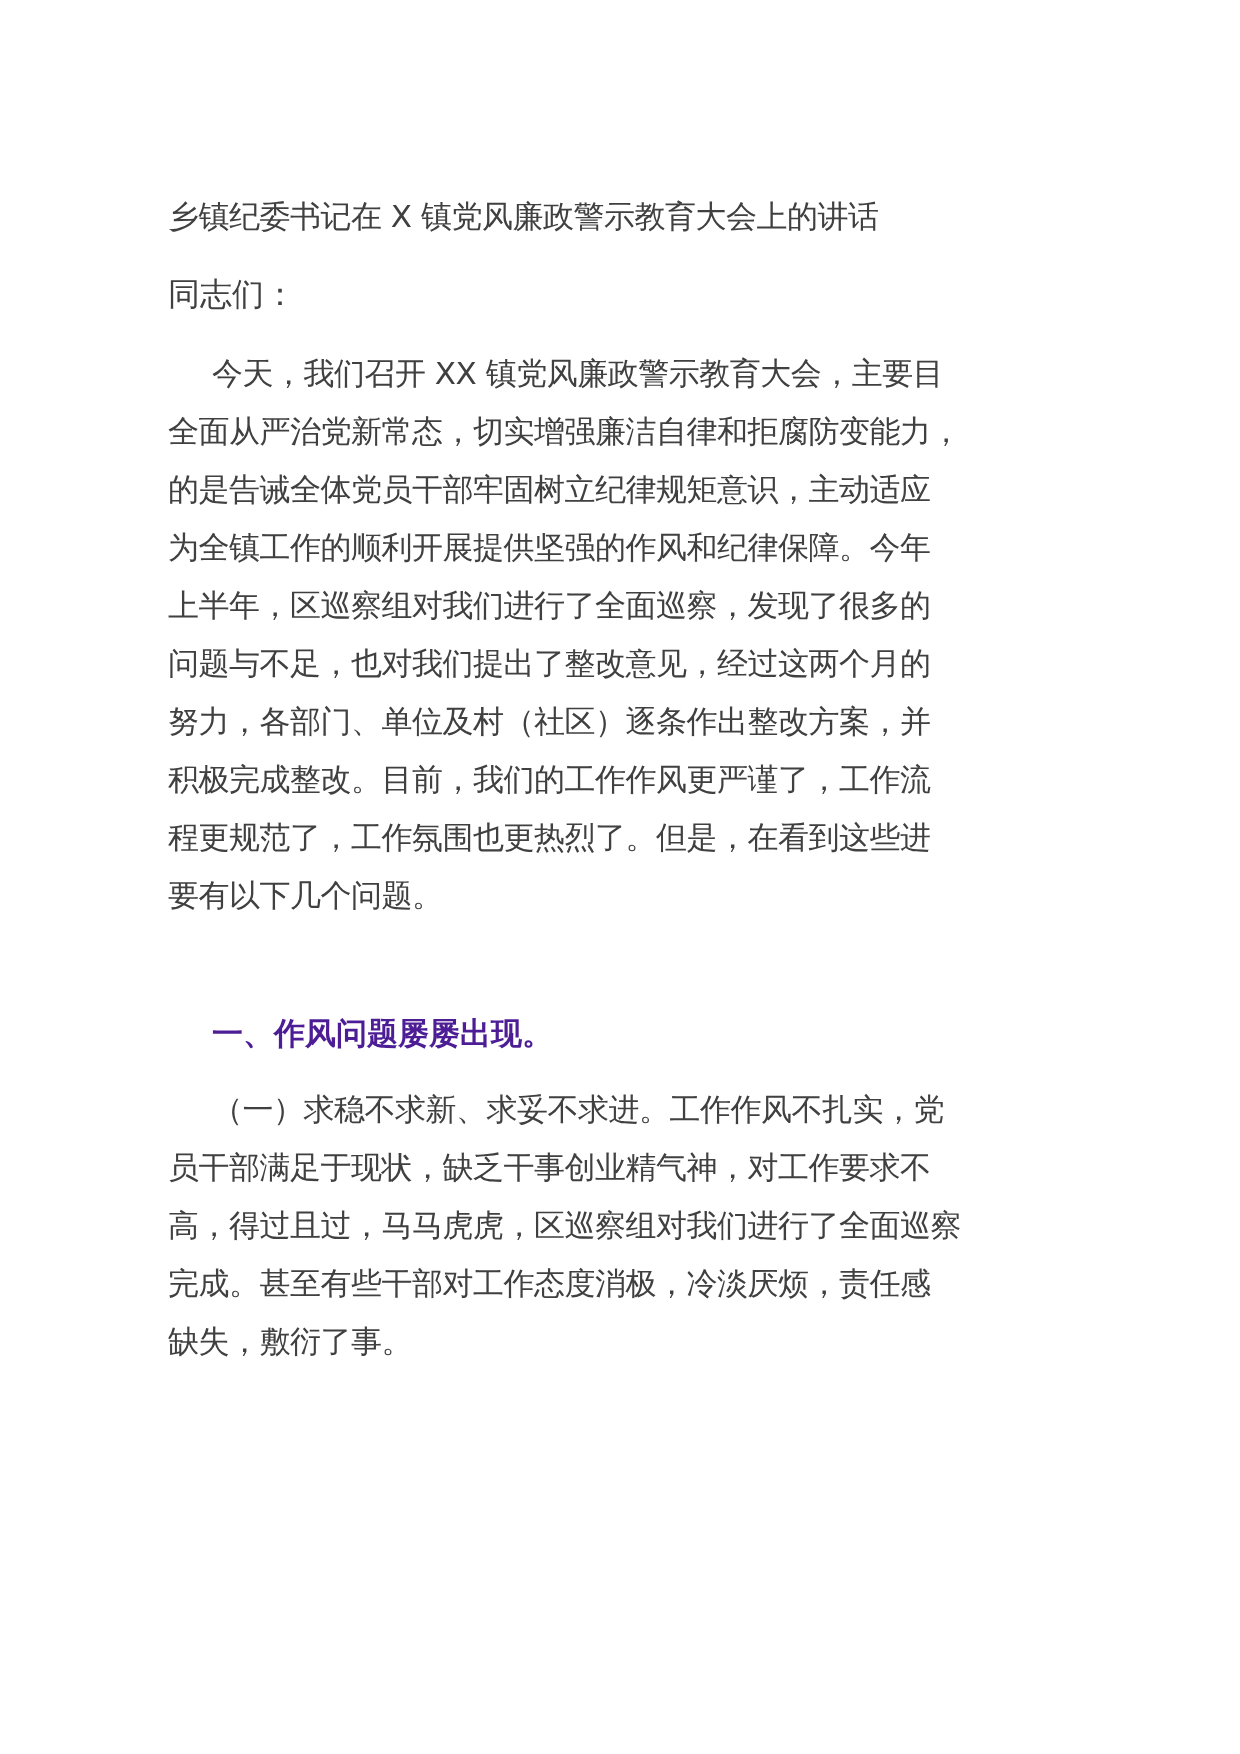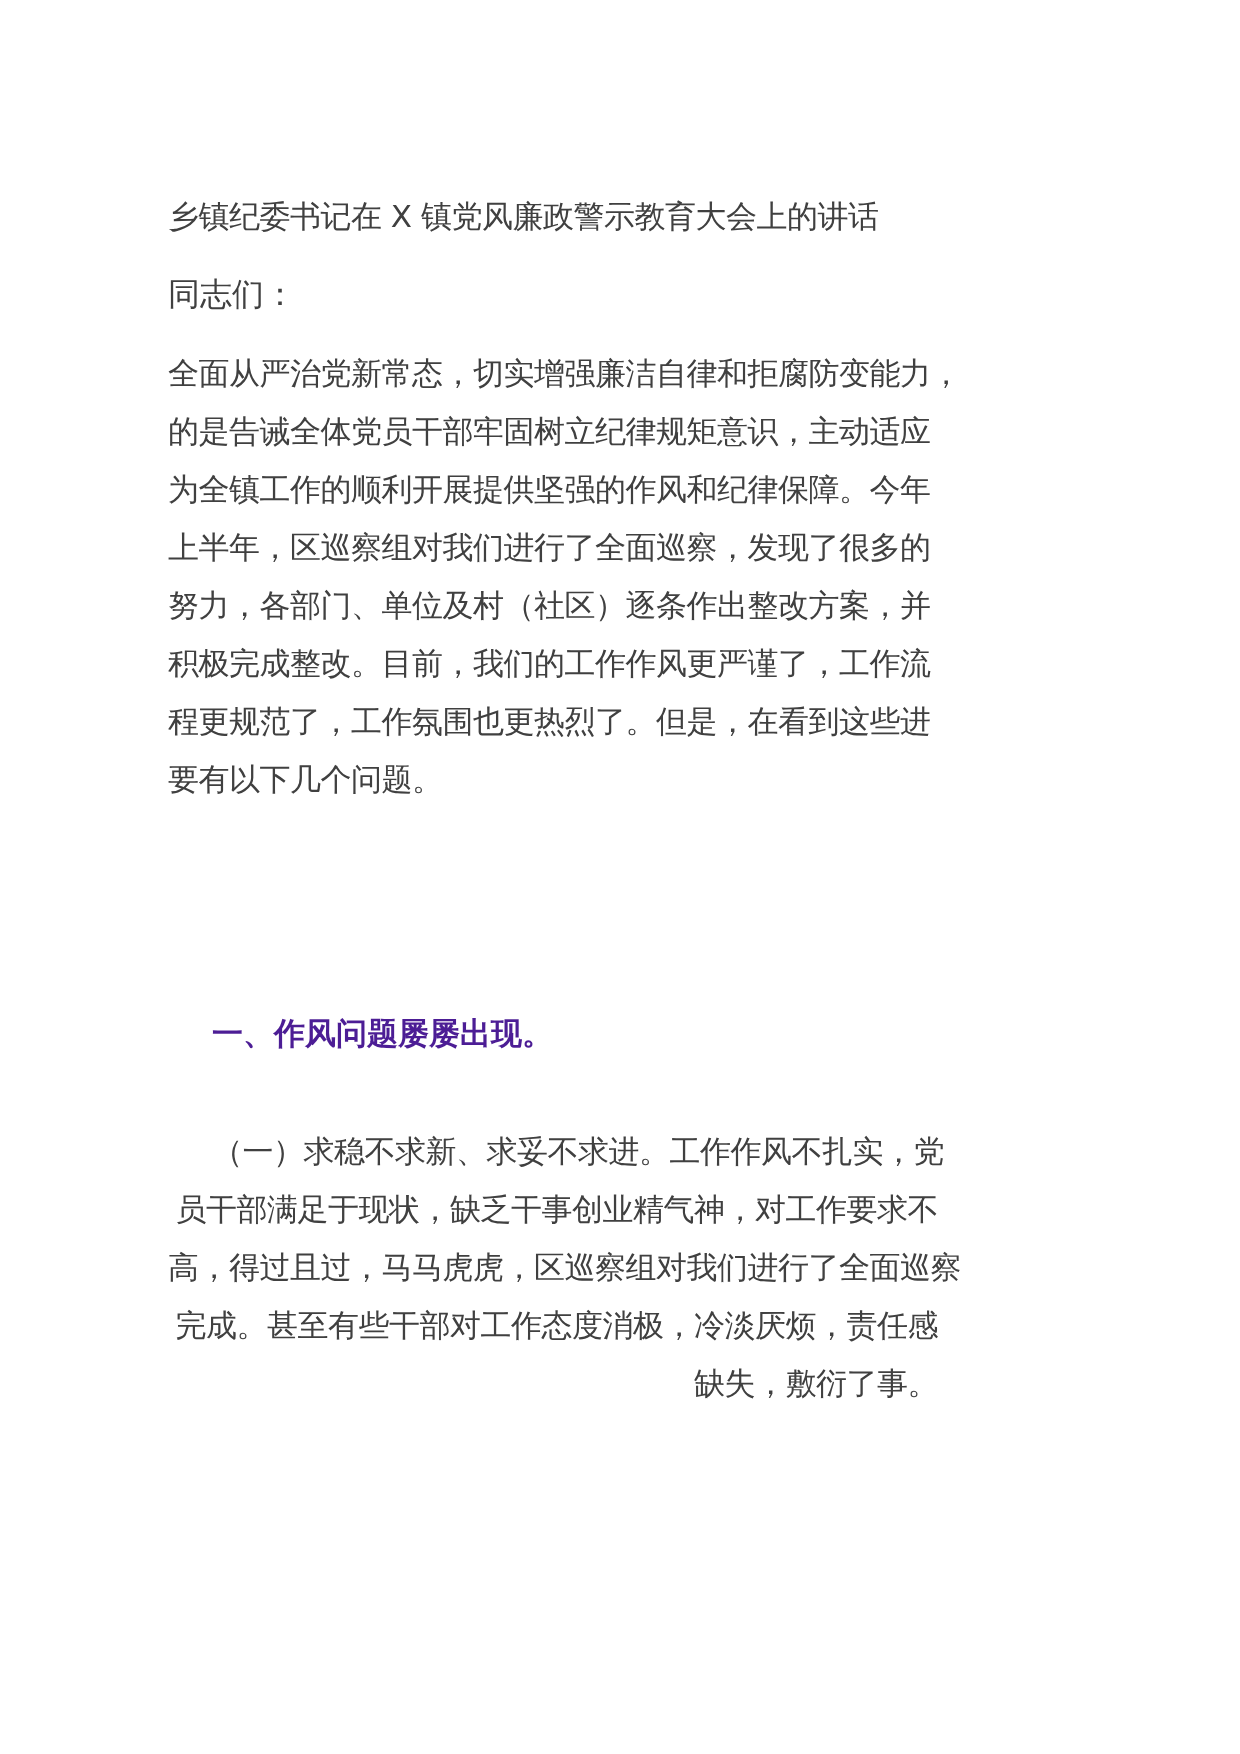--- a/index.html
+++ b/index.html
@@ -55,34 +55,36 @@
     .heading {
       position: absolute;
       top: 1004px;
       left: 44px;
       font-size: 31px;
       line-height: 58px;
       font-weight: bold;
       color: #4c1d95;
       white-space: nowrap;
     }
-    .p2 { top: 1122px; text-align: right; }
+    .p2 { top: 1080px; }
   </style>
 </head>
 <body>
 
 <div class="page">
   <div class="title">乡镇纪委书记在 X 镇党风廉政警示教育大会上的讲话</div>
   <div class="salutation">同志们：</div>
 
   <div class="para p1">
+    <span class="line indent">今天，我们召开 XX 镇党风廉政警示教育大会，主要目</span>
     <span class="line">全面从严治党新常态，切实增强廉洁自律和拒腐防变能力，</span>
     <span class="line">的是告诫全体党员干部牢固树立纪律规矩意识，主动适应</span>
     <span class="line">为全镇工作的顺利开展提供坚强的作风和纪律保障。今年</span>
     <span class="line">上半年，区巡察组对我们进行了全面巡察，发现了很多的</span>
+    <span class="line">问题与不足，也对我们提出了整改意见，经过这两个月的</span>
     <span class="line">努力，各部门、单位及村（社区）逐条作出整改方案，并</span>
     <span class="line">积极完成整改。目前，我们的工作作风更严谨了，工作流</span>
     <span class="line">程更规范了，工作氛围也更热烈了。但是，在看到这些进</span>
     <span class="line">要有以下几个问题。</span>
   </div>
 
   <div class="heading">一、作风问题屡屡出现。</div>
 
   <div class="para p2">
     <span class="line indent">（一）求稳不求新、求妥不求进。工作作风不扎实，党</span>

